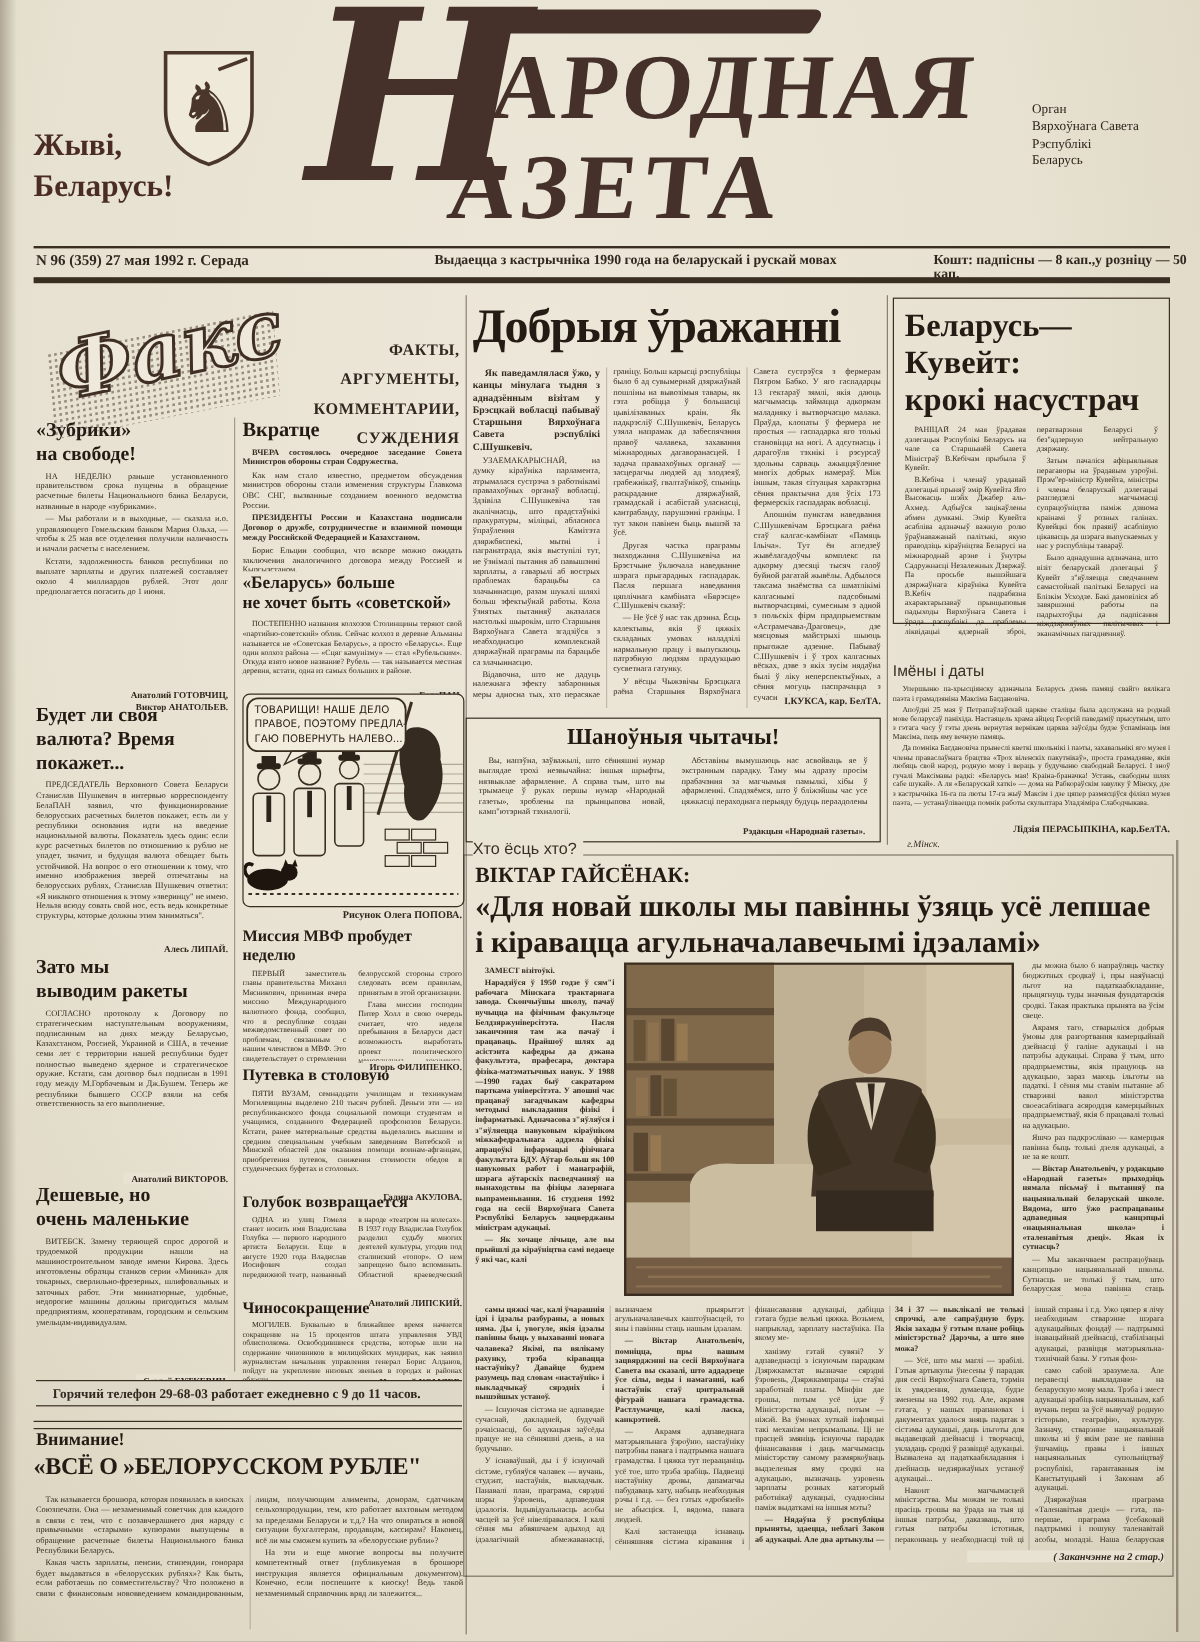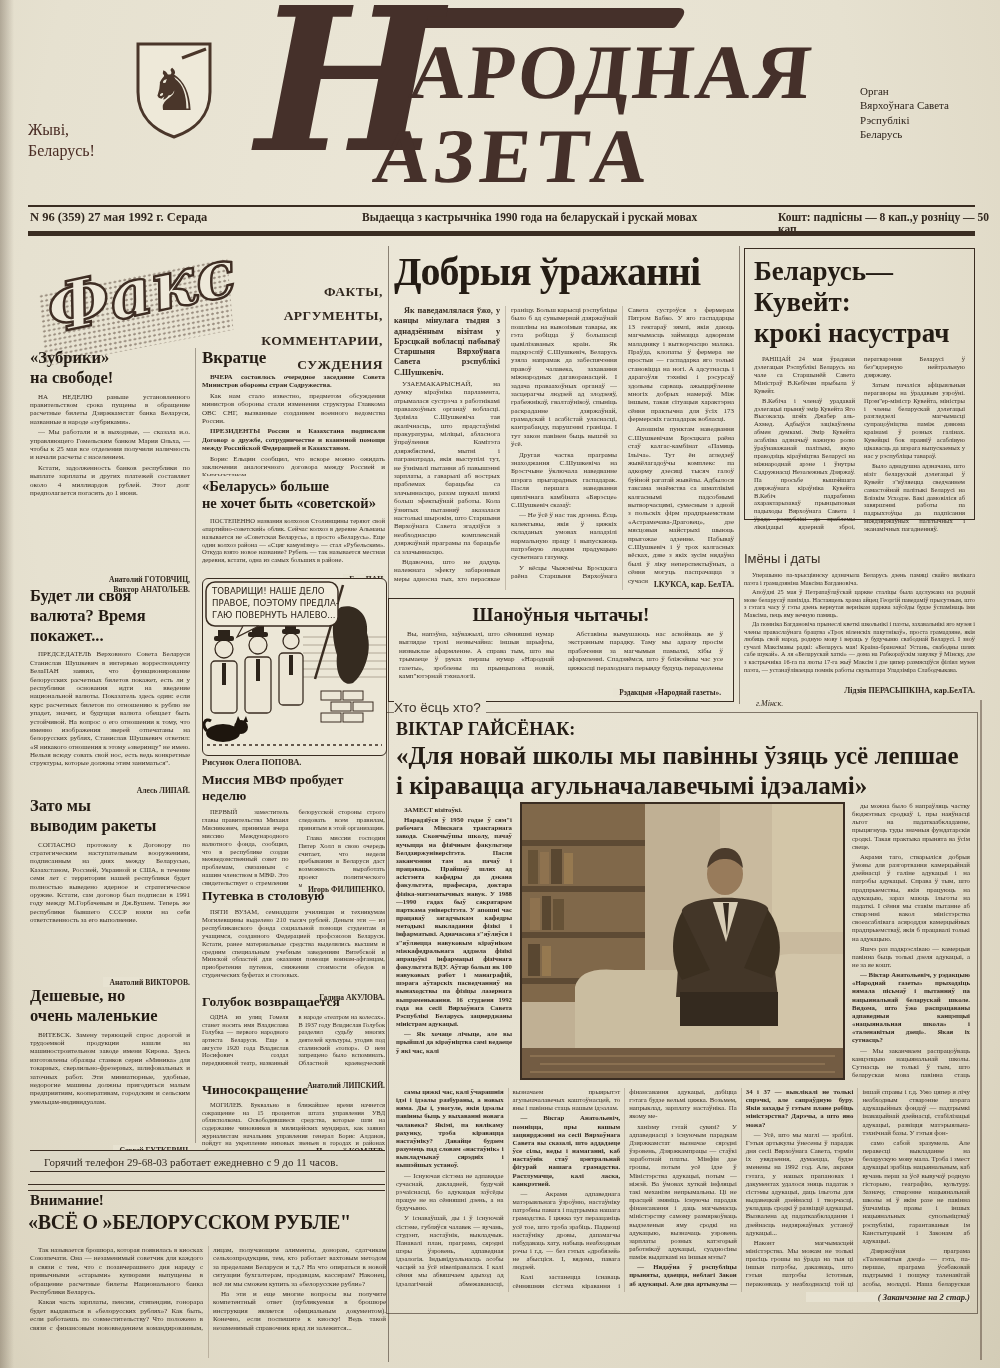--- a/index.html
+++ b/index.html
@@ -38,21 +38,21 @@
   .logo-l2{position:absolute;left:112px;top:92px;font-size:77px;font-weight:bold;color:#45302a;
     letter-spacing:6px;text-transform:uppercase;transform:skewX(-6deg);font-family:"Liberation Serif",serif;}
   .logo-swash{position:absolute;left:130px;top:-12px;width:290px;height:20px;background:#45302a;
     transform:skewX(-35deg);border-radius:2px 10px 2px 10px;}
 </style>
 </head>
 <body>
 
 <div class="page">
 
-  <div class="abs pre" style="left:28px;top:120px;font-size:16px;font-weight:normal;color:#4a2c24;line-height:1.3;">Жыві,
+  <div class="abs pre" style="left:28px;top:104px;font-size:26px;font-weight:bold;color:#4a2c24;line-height:1.3;">Жыві,
 Беларусь!</div>
 
   <div class="abs" style="left:132px;top:40px;">
     <svg width="84" height="100" viewBox="0 0 84 100">
       <path d="M6,4 H78 V52 C78,78 60,91 42,97 C24,91 6,78 6,52 Z" fill="#eee9d9" stroke="#4a362a" stroke-width="3"></path>
       <text x="42" y="70" font-size="58" text-anchor="middle" font-family="DejaVu Sans" fill="#4a362a">♞</text>
       <path d="M50,18 L74,9" stroke="#4a362a" stroke-width="3"></path>
     </svg>
   </div>
 
@@ -89,21 +89,21 @@
     <div>ФАКТЫ,</div>
     <div>АРГУМЕНТЫ,</div>
     <div>КОММЕНТАРИИ,</div>
     <div>СУЖДЕНИЯ</div>
   </div>
 
   <div class="art" style="left:30px;top:348px;width:160px;height:234px;padding-bottom:12px;">
     <div class="h-serif pre" style="font-size:16.5px;line-height:1.2;margin-bottom:5px;">«Зубрики»
 на свободе!</div>
     <div class="txt">
-        <p>НА НЕДЕЛЮ раньше установленного правительством срока пущены в обращение расчетные билеты Дзяржкамстат банка Беларуси, названные в народе «зубриками».</p>
+        <p>НА НЕДЕЛЮ раньше установленного правительством срока пущены в обращение расчетные билеты Национального банка Беларуси, названные в народе «зубриками».</p>
         <p>— Мы работали и в выходные, — сказала и.о. управляющего Гомельским банком Мария Ольха, — чтобы к 25 мая все отделения получили наличность и начали расчеты с населением.</p>
         <p>Кстати, задолженность банков республики по выплате зарплаты и других платежей составляет около 4 миллиардов рублей. Этот долг предполагается погасить до 1 июня.</p>
       </div>
     <div class="byl">Анатолий ГОТОВЧИЦ,
 Виктор АНАТОЛЬЕВ.</div>
   </div>
 
   <div class="art" style="left:30px;top:586px;width:160px;height:198px;padding-bottom:11px;">
     <div class="h-serif pre" style="font-size:16.5px;line-height:1.2;margin-bottom:5px;">Будет ли своя
 валюта? Время
@@ -207,21 +207,21 @@
 
       <rect x="3" y="3" width="132" height="44" rx="9" fill="#f1ecdc" stroke="#3a2d22" stroke-width="1.5"></rect>
       <path d="M40,47 L34,58 L56,47 Z" fill="#f1ecdc" stroke="#3a2d22" stroke-width="1.2"></path>
       <text x="9" y="15" font-size="8.6" font-family="DejaVu Sans" fill="#2c231a">
         <tspan x="9" dy="0">ТОВАРИЩИ! НАШЕ ДЕЛО</tspan>
         <tspan x="9" dy="12">ПРАВОЕ, ПОЭТОМУ ПРЕДЛА-</tspan>
         <tspan x="9" dy="12">ГАЮ ПОВЕРНУТЬ НАЛЕВО...</tspan>
       </text>
     </svg>
   </div>
-  <div class="abs" style="left:202px;top:757px;width:183px;text-align:left;font-size:8.5px;font-weight:bold;">Рисунок Олега ПОПОВА.</div>
+  <div class="abs" style="left:202px;top:757px;width:183px;text-align:right;font-size:8.5px;font-weight:bold;">Рисунок Олега ПОПОВА.</div>
 
   <div class="art" style="left:202px;top:772px;width:183px;height:112px;padding-bottom:10px;">
     <div class="h-serif" style="font-size:13.5px;margin-bottom:4px;">Миссия МВФ пробудет неделю</div>
     <div class="txt cols2" style="font-size:6.6px;height:84px;">
         <p>ПЕРВЫЙ заместитель главы правительства Михаил Мясникович, принимая вчера миссию Международного валютного фонда, сообщил, что в республике создан межведомственный совет по проблемам, связанным с нашим членством в МВФ. Это свидетельствует о стремлении белорусской стороны строго следовать всем правилам, принятым в этой организации.</p>
         <p>Глава миссии господин Питер Холл в свою очередь считает, что неделя пребывания в Беларуси даст возможность выработать проект политического меморандума — документа, оценивая который, МВФ решает вопрос о размерах и назначении финансовой помощи.</p>
       </div>
     <div class="byl">Игорь ФИЛИПЕНКО.</div>
   </div>
 
@@ -243,21 +243,21 @@
 
   <div class="art" style="left:202px;top:1082px;width:183px;height:64px;padding-bottom:10px;">
     <div class="h-serif" style="font-size:13.5px;margin-bottom:3px;">Чиносокращение</div>
     <div class="txt" style="font-size:6.4px;">
         <p>МОГИЛЕВ. Буквально в ближайшее время начнется сокращение на 15 процентов штата управления УВД облисполкома. Освободившиеся средства, которые шли на содержание чиновников в милицейских мундирах, как заявил журналистам начальник управления генерал Борис Алданов, пойдут на укрепление низовых звеньев в городах и районах области.</p>
       </div>
     <div class="byl">Николай КОМЛЕВ.</div>
   </div>
 
   <div class="abs" style="left:30px;top:1150px;width:355px;height:22px;background:#ddd8c7;border-top:1.5px solid #3a2d22;border-bottom:1.5px solid #3a2d22;
-              font-size:11px;font-weight:normal;line-height:22px;padding-left:14px;box-sizing:border-box;">Горячий телефон 29-68-03 работает ежедневно с 9 до 11 часов.</div>
+              font-size:11px;font-weight:bold;line-height:22px;padding-left:14px;box-sizing:border-box;">Горячий телефон 29-68-03 работает ежедневно с 9 до 11 часов.</div>
 
   <div class="abs" style="left:28px;top:1184px;width:357px;height:5px;border-top:1.5px solid #3a2d22;border-bottom:1.5px solid #3a2d22;"></div>
   <div class="abs h-serif" style="left:30px;top:1192px;font-size:15px;">Внимание!</div>
   <div class="abs h-serif" style="left:28px;top:1211px;width:358px;font-size:20px;letter-spacing:-.3px;">«ВСЁ О »БЕЛОРУССКОМ РУБЛЕ"</div>
   <div class="abs txt cols2 colrule" style="left:30px;top:1246px;width:356px;height:112px;overflow:hidden;">
       <p>Так называется брошюра, которая появилась в киосках Союзпечати. Она — незаменимый советчик для каждого в связи с тем, что с позавчерашнего дня наряду с привычными «старыми» купюрами выпущены в обращение расчетные билеты Национального банка Республики Беларусь.</p>
       <p>Какая часть зарплаты, пенсии, стипендии, гонорара будет выдаваться в «белорусских рублях»? Как быть, если работаешь по совместительству? Что положено в связи с финансовым нововведением командированным, лицам, получающим алименты, донорам, сдатчикам сельхозпродукции, тем, кто работает вахтовым методом за пределами Беларуси и т.д.? На что опираться в новой ситуации бухгалтерам, продавцам, кассирам? Наконец, всё ли мы сможем купить за «белорусские рубли»?</p>
       <p>На эти и еще многие вопросы вы получите компетентный ответ (публикуемая в брошюре инструкция является официальным документом). Конечно, если поспешите к киоску! Ведь такой незаменимый справочник вряд ли залежится...</p>
     </div>
 

